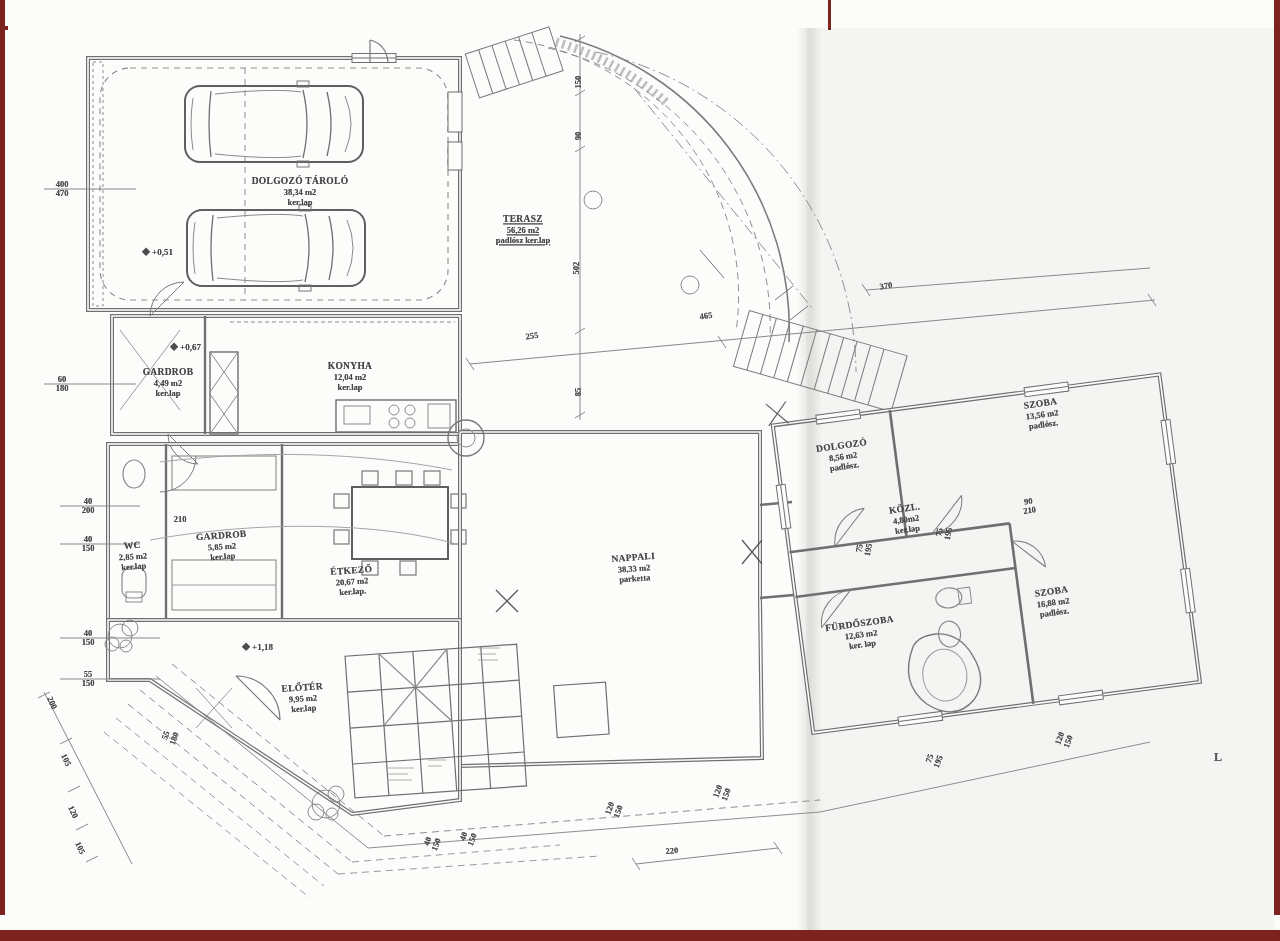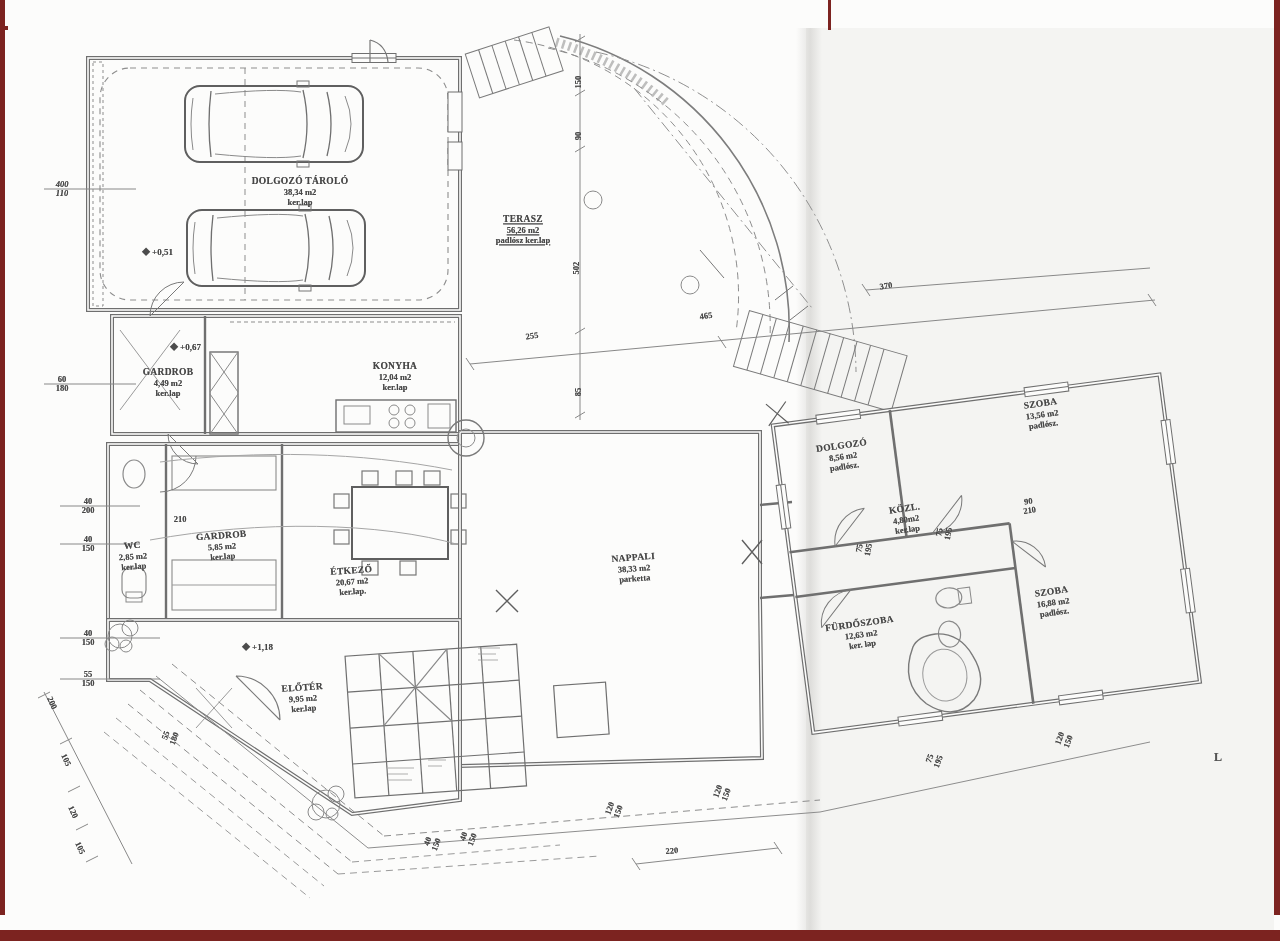--- a/index.html
+++ b/index.html
@@ -261,21 +261,21 @@
       <div class="label room" style="left: 300px; top: 192px; transform: translate(-50%, -50%) rotate(0deg);">
         <span class="rm-name">DOLGOZÓ TÁROLÓ</span>
         <span class="rm-sub">38,34 m2</span>
         <span class="rm-sub">ker.lap</span>
       </div>
       <div class="label room" style="left: 523px; top: 230px; transform: translate(-50%, -50%) rotate(0deg); text-decoration: underline;">
         <span class="rm-name">TERASZ</span>
         <span class="rm-sub">56,26 m2</span>
         <span class="rm-sub">padlósz ker.lap</span>
       </div>
-      <div class="label room" style="left: 350px; top: 377px; transform: translate(-50%, -50%) rotate(0deg); margin-left: 45px;">
+      <div class="label room" style="left: 350px; top: 377px; transform: translate(-50%, -50%) rotate(0deg);">
         <span class="rm-name">KONYHA</span>
         <span class="rm-sub">12,04 m2</span>
         <span class="rm-sub">ker.lap</span>
       </div>
       <div class="label room" style="left: 168px; top: 383px; transform: translate(-50%, -50%) rotate(0deg);">
         <span class="rm-name">GARDROB</span>
         <span class="rm-sub">4,49 m2</span>
         <span class="rm-sub">ker.lap</span>
       </div>
       <div class="label room" style="left: 133px; top: 556px; transform: translate(-50%, -50%) rotate(-4deg);">
@@ -321,23 +321,23 @@
       <div class="label room" style="left: 861px; top: 634px; transform: translate(-50%, -50%) rotate(-8deg);">
         <span class="rm-name">FÜRDŐSZOBA</span>
         <span class="rm-sub">12,63 m2</span>
         <span class="rm-sub">ker. lap</span>
       </div>
       <div class="label room" style="left: 1053px; top: 602px; transform: translate(-50%, -50%) rotate(-8deg);">
         <span class="rm-name">SZOBA</span>
         <span class="rm-sub">16,88 m2</span>
         <span class="rm-sub">padlósz.</span>
       </div>
-      <div class="label dim" style="left: 62px; top: 189px; transform: translate(-50%, -50%) rotate(0deg); font-style: italic;">
+      <div class="label dim" style="left: 62px; top: 189px; transform: translate(-50%, -50%) rotate(0deg);">
         <span>400</span>
-        <span>110</span>
+        <span>470</span>
       </div>
       <div class="label dim" style="left: 62px; top: 384px; transform: translate(-50%, -50%) rotate(0deg);">
         <span>60</span>
         <span>180</span>
       </div>
       <div class="label dim" style="left: 88px; top: 506px; transform: translate(-50%, -50%) rotate(0deg);">
         <span>40</span>
         <span>200</span>
       </div>
       <div class="label dim" style="left: 88px; top: 544px; transform: translate(-50%, -50%) rotate(0deg);">

